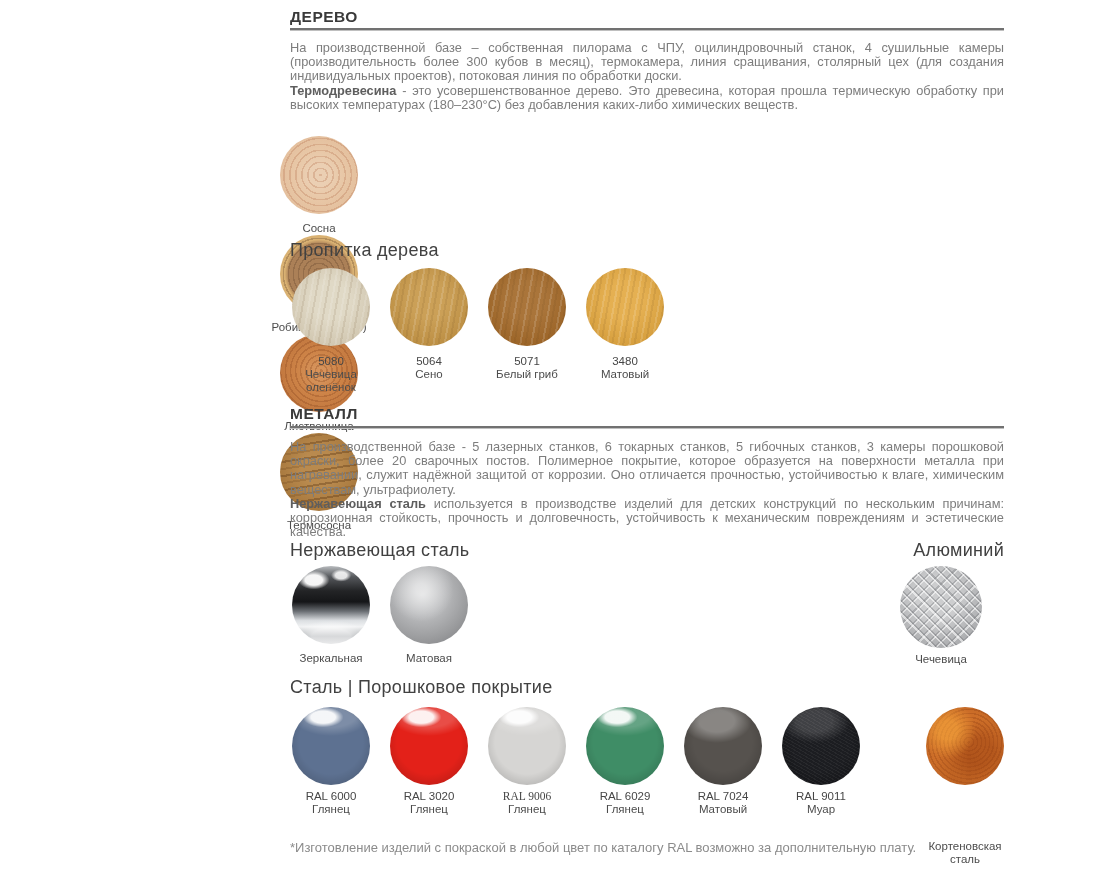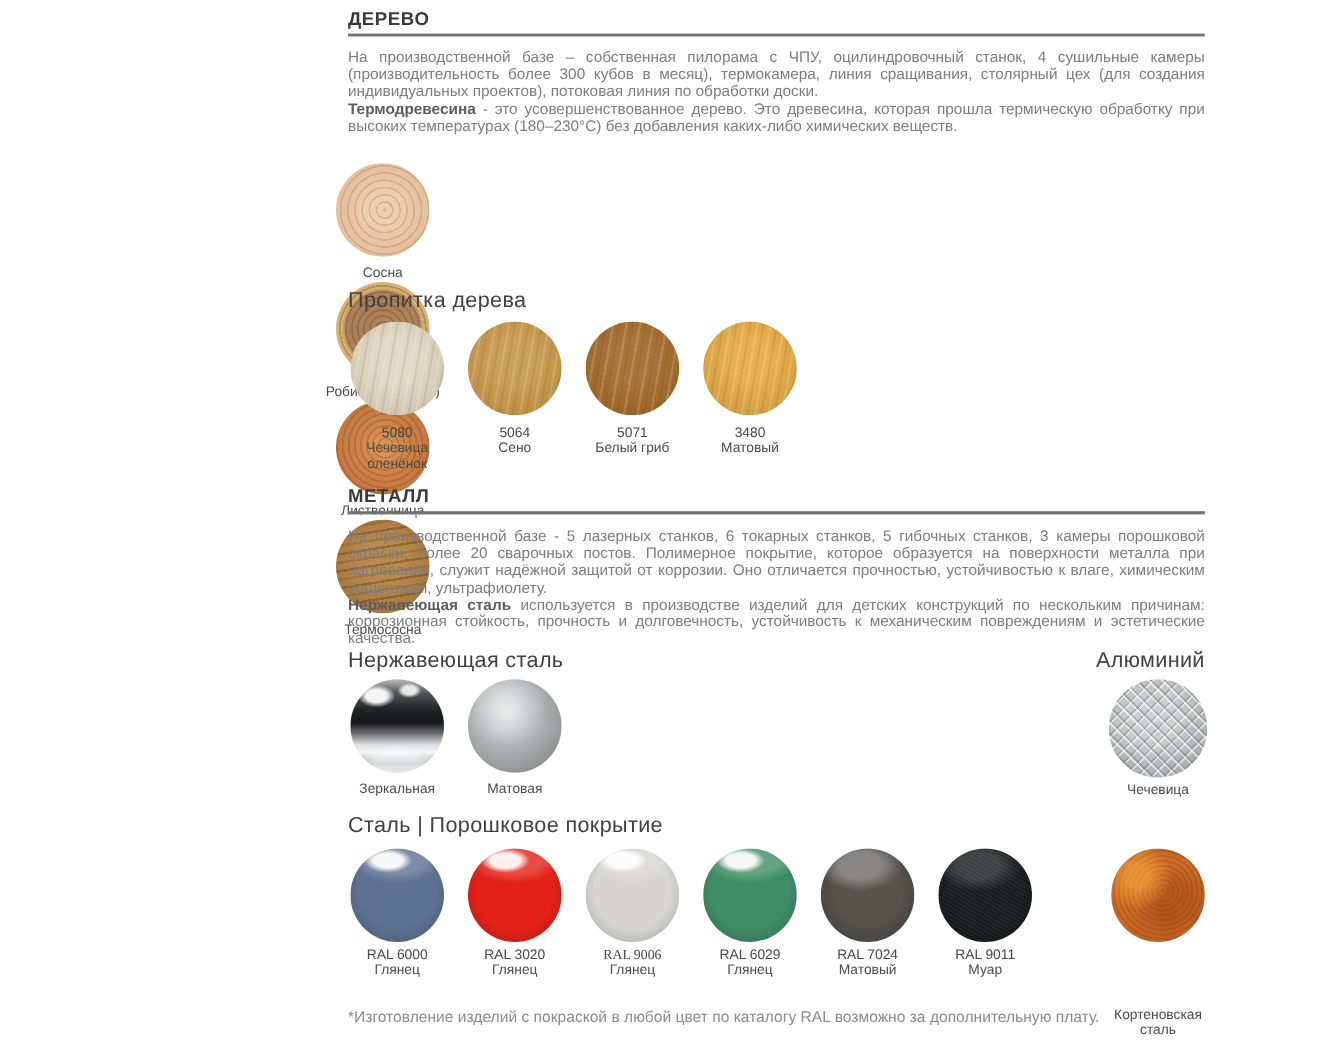--- a/index.html
+++ b/index.html
@@ -172,21 +172,21 @@
 
   <div class="abs swatch-row" style="left:240px;top:566px;width:714px;">
     <div class="cell">
       <div class="circle steel-mirror" style="background-color: rgb(143, 146, 150);"></div>
       <div class="label nowrap">Зеркальная</div>
     </div>
     <div class="cell">
       <div class="circle steel-matte" style="background-color: rgb(168, 169, 171);"></div>
       <div class="label nowrap">Матовая</div>
     </div>
-    <div class="cell-right" style="left:634px;">
+    <div class="cell-right" style="left:610px;">
       <div class="circle alu-checker" style="width: 82px; height: 82px; background-color: rgb(188, 189, 191);"></div>
       <div class="label nowrap" style="margin-top:5px;">Чечевица</div>
     </div>
   </div>
 
   <div class="abs sub-title" style="left:248px;top:677px;">Сталь | Порошковое покрытие</div>
 
   <div class="abs swatch-row" style="left:240px;top:707px;width:714px;">
     <div class="cell">
       <div class="circle gloss" style="background-color: rgb(93, 113, 145);"></div>

